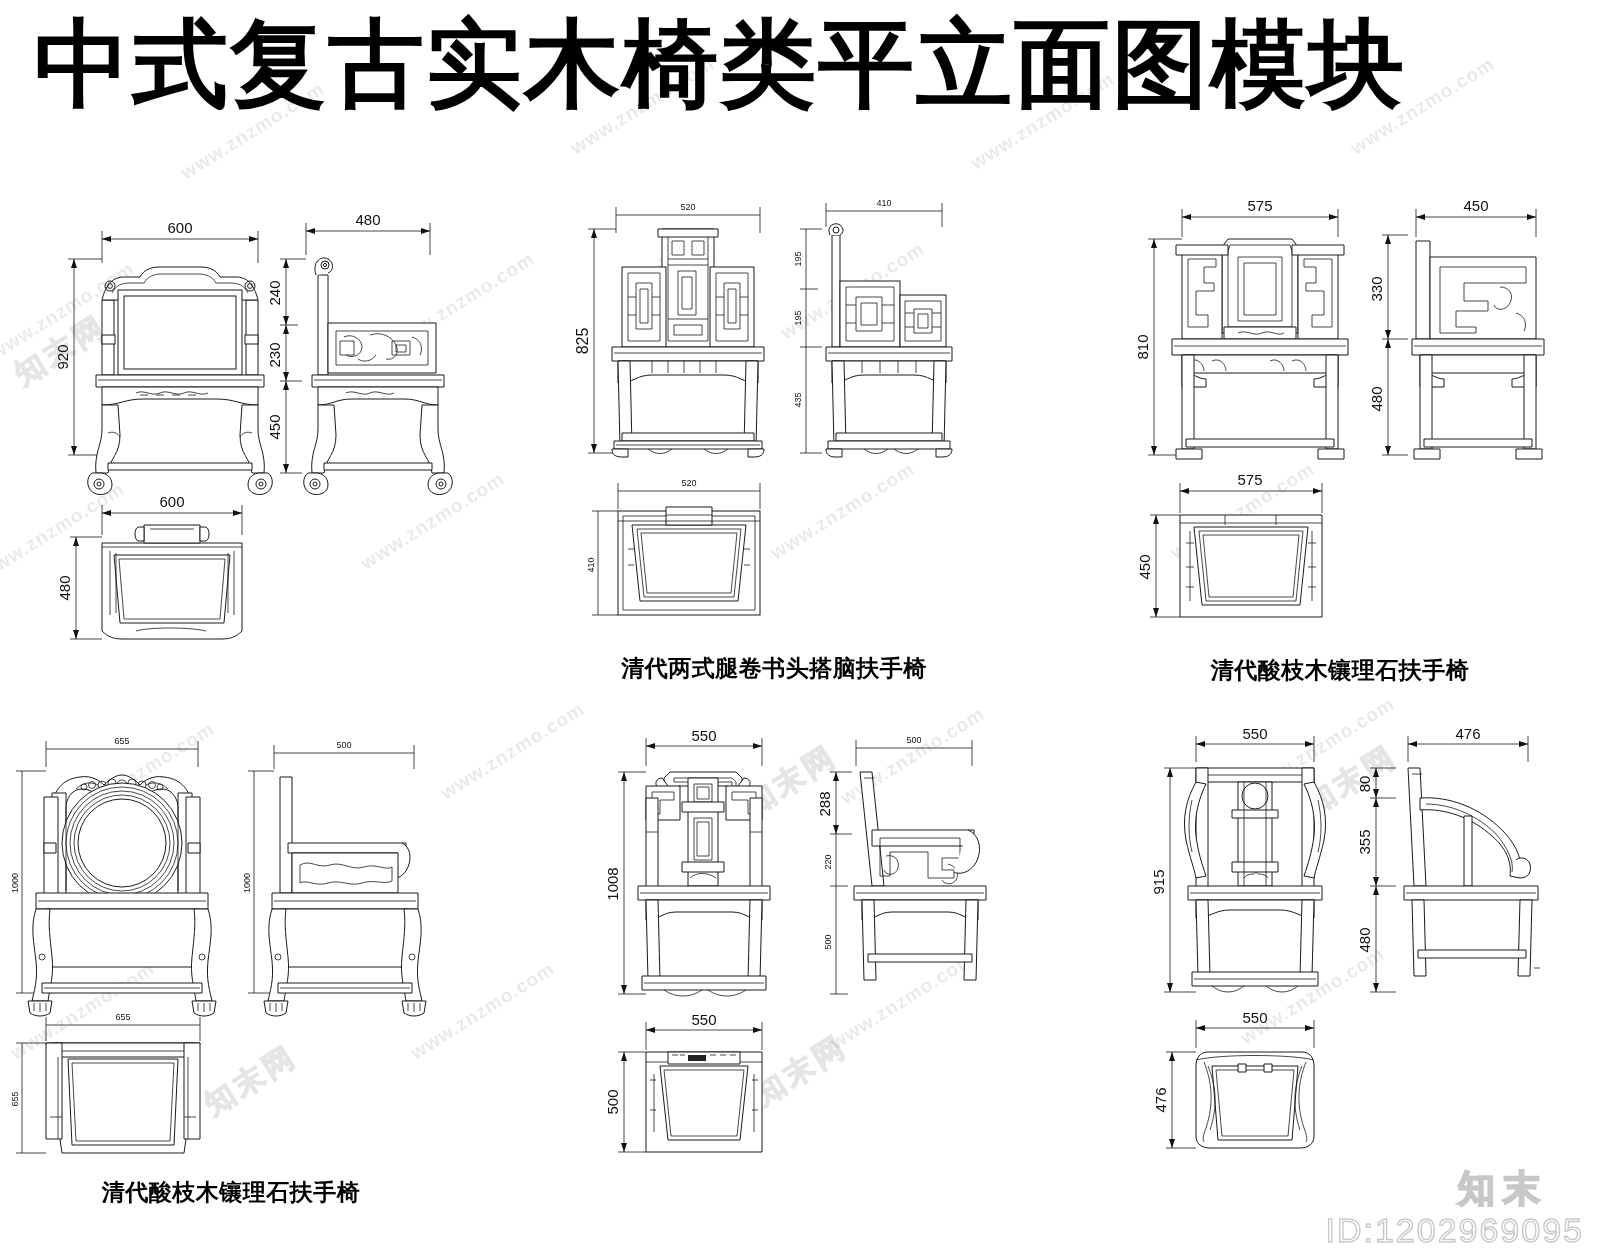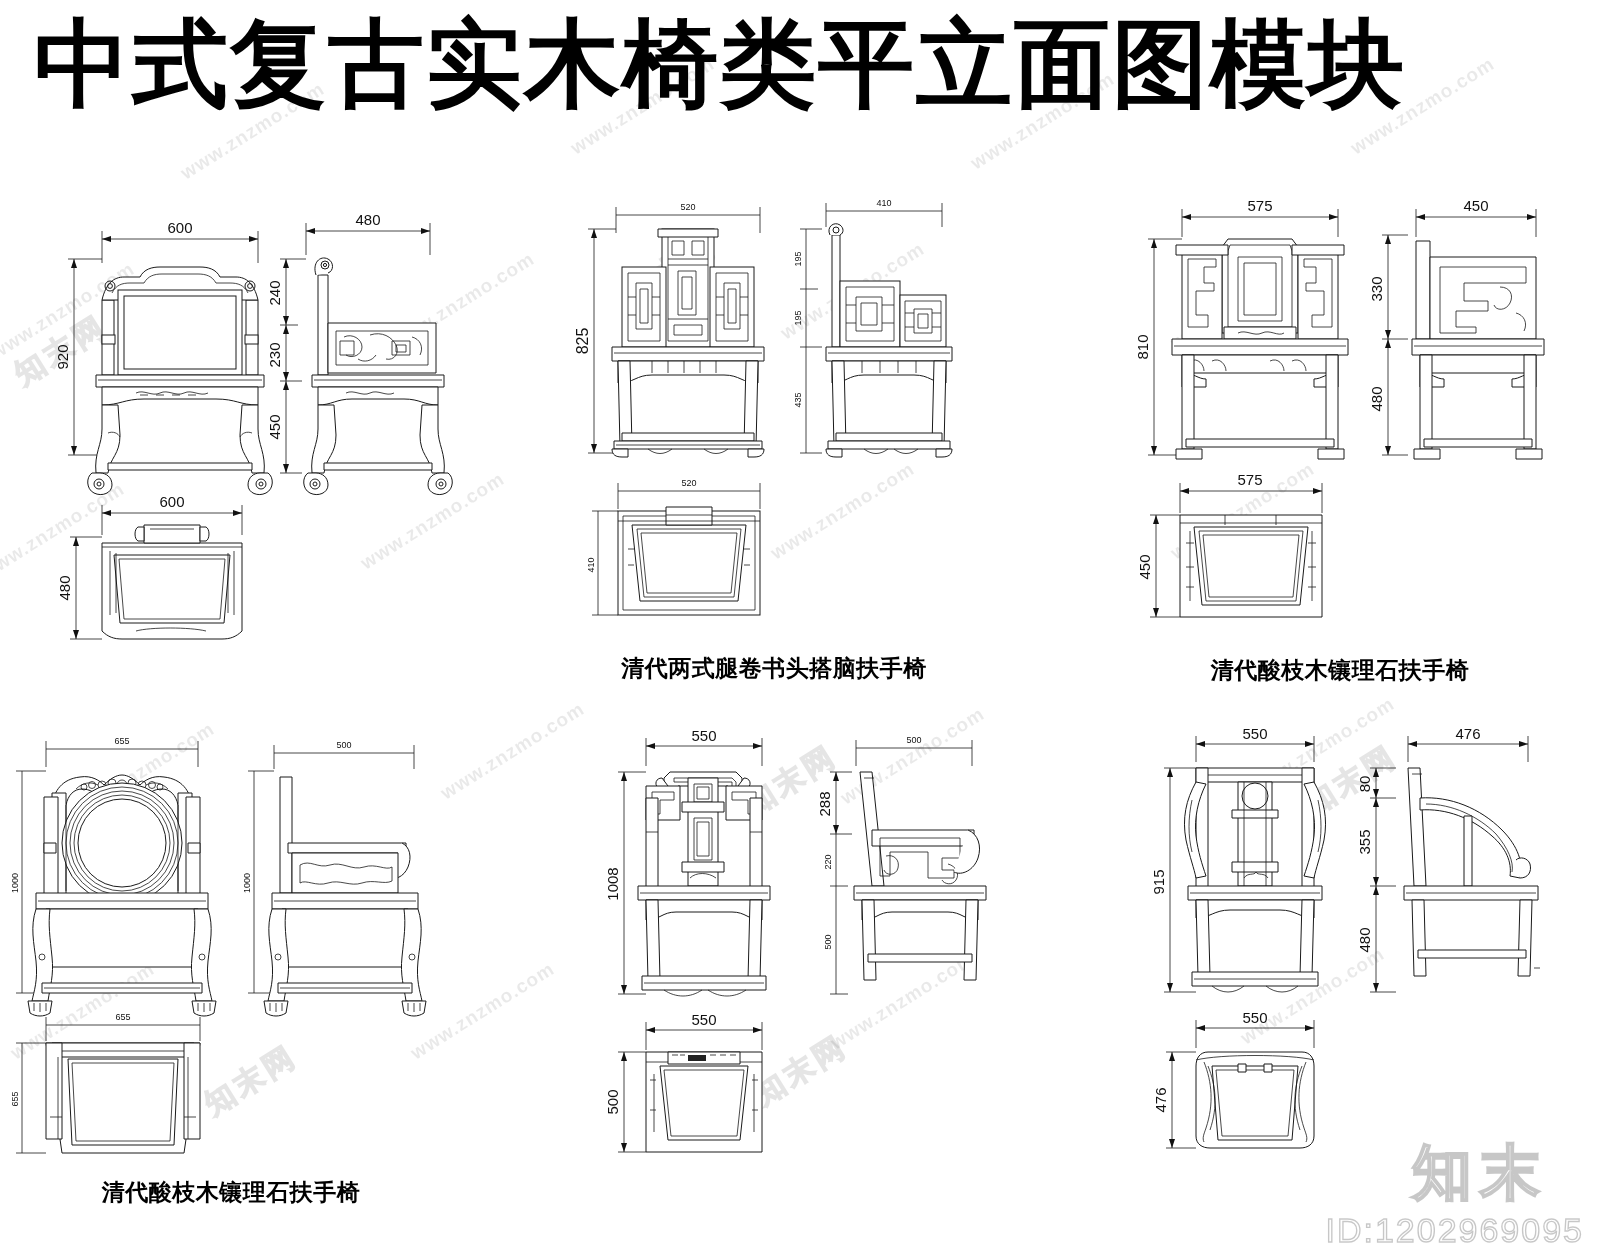--- a/index.html
+++ b/index.html
@@ -83,21 +83,21 @@
     font-family: "Liberation Sans", sans-serif;
     font-size: 34px;
     letter-spacing: 2px;
     color: transparent;
     -webkit-text-stroke: 1.4px rgba(0,0,0,0.22);
   }
   #id-logo {
     position: absolute;
     right: 52px; bottom: 40px;
     z-index: 9;
-    font-size: 60px;
+    font-size: 37px;
     font-weight: bold;
     font-family: Liberation Serif, serif;
     letter-spacing: 8px;
     color: transparent;
     -webkit-text-stroke: 2px rgba(0,0,0,0.22);
   }
 </style>
 </head>
 <body>
 

